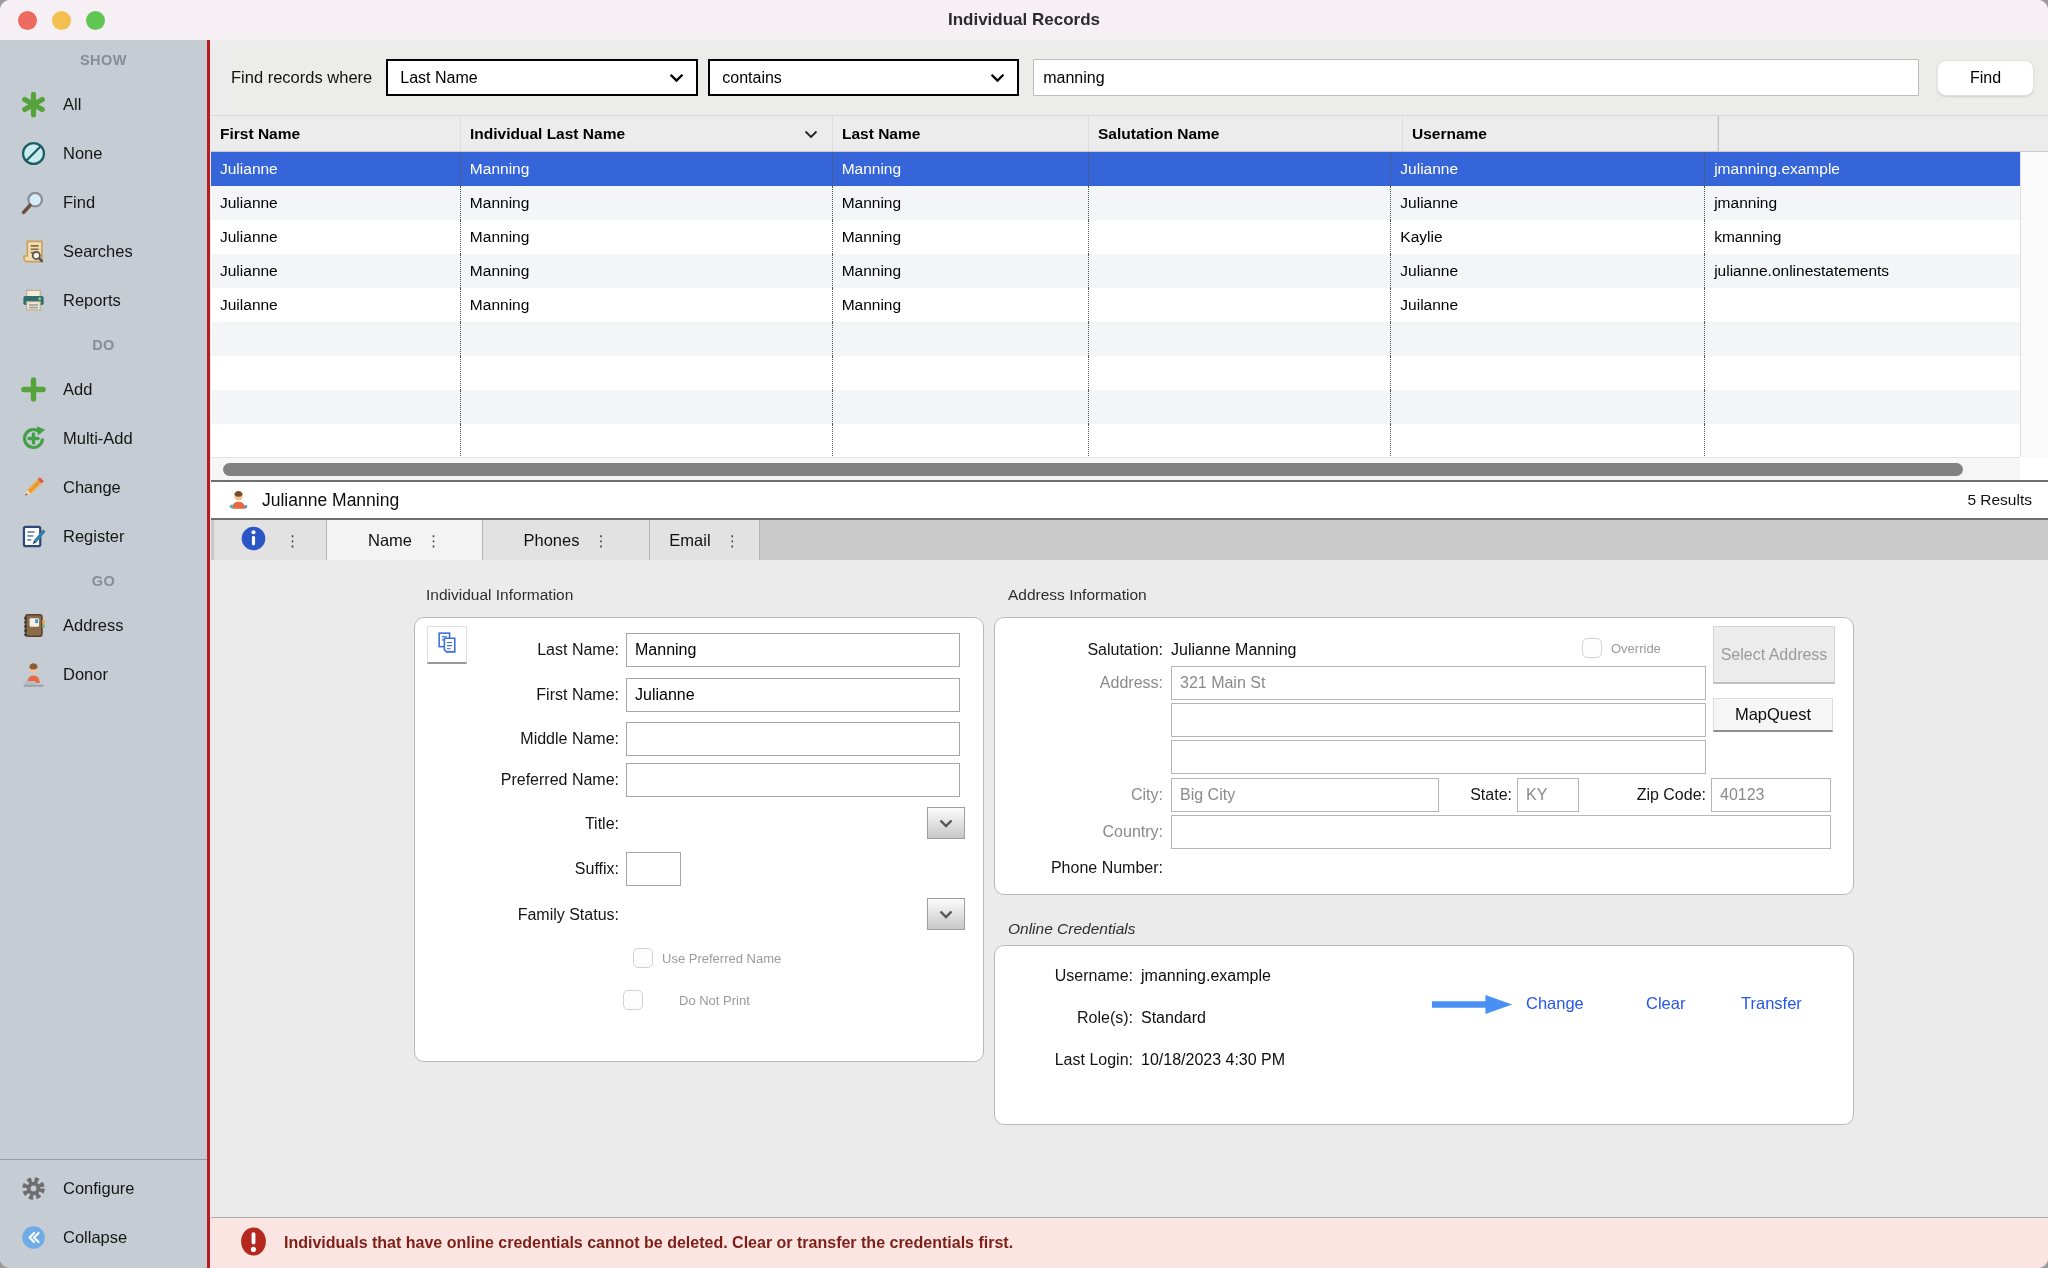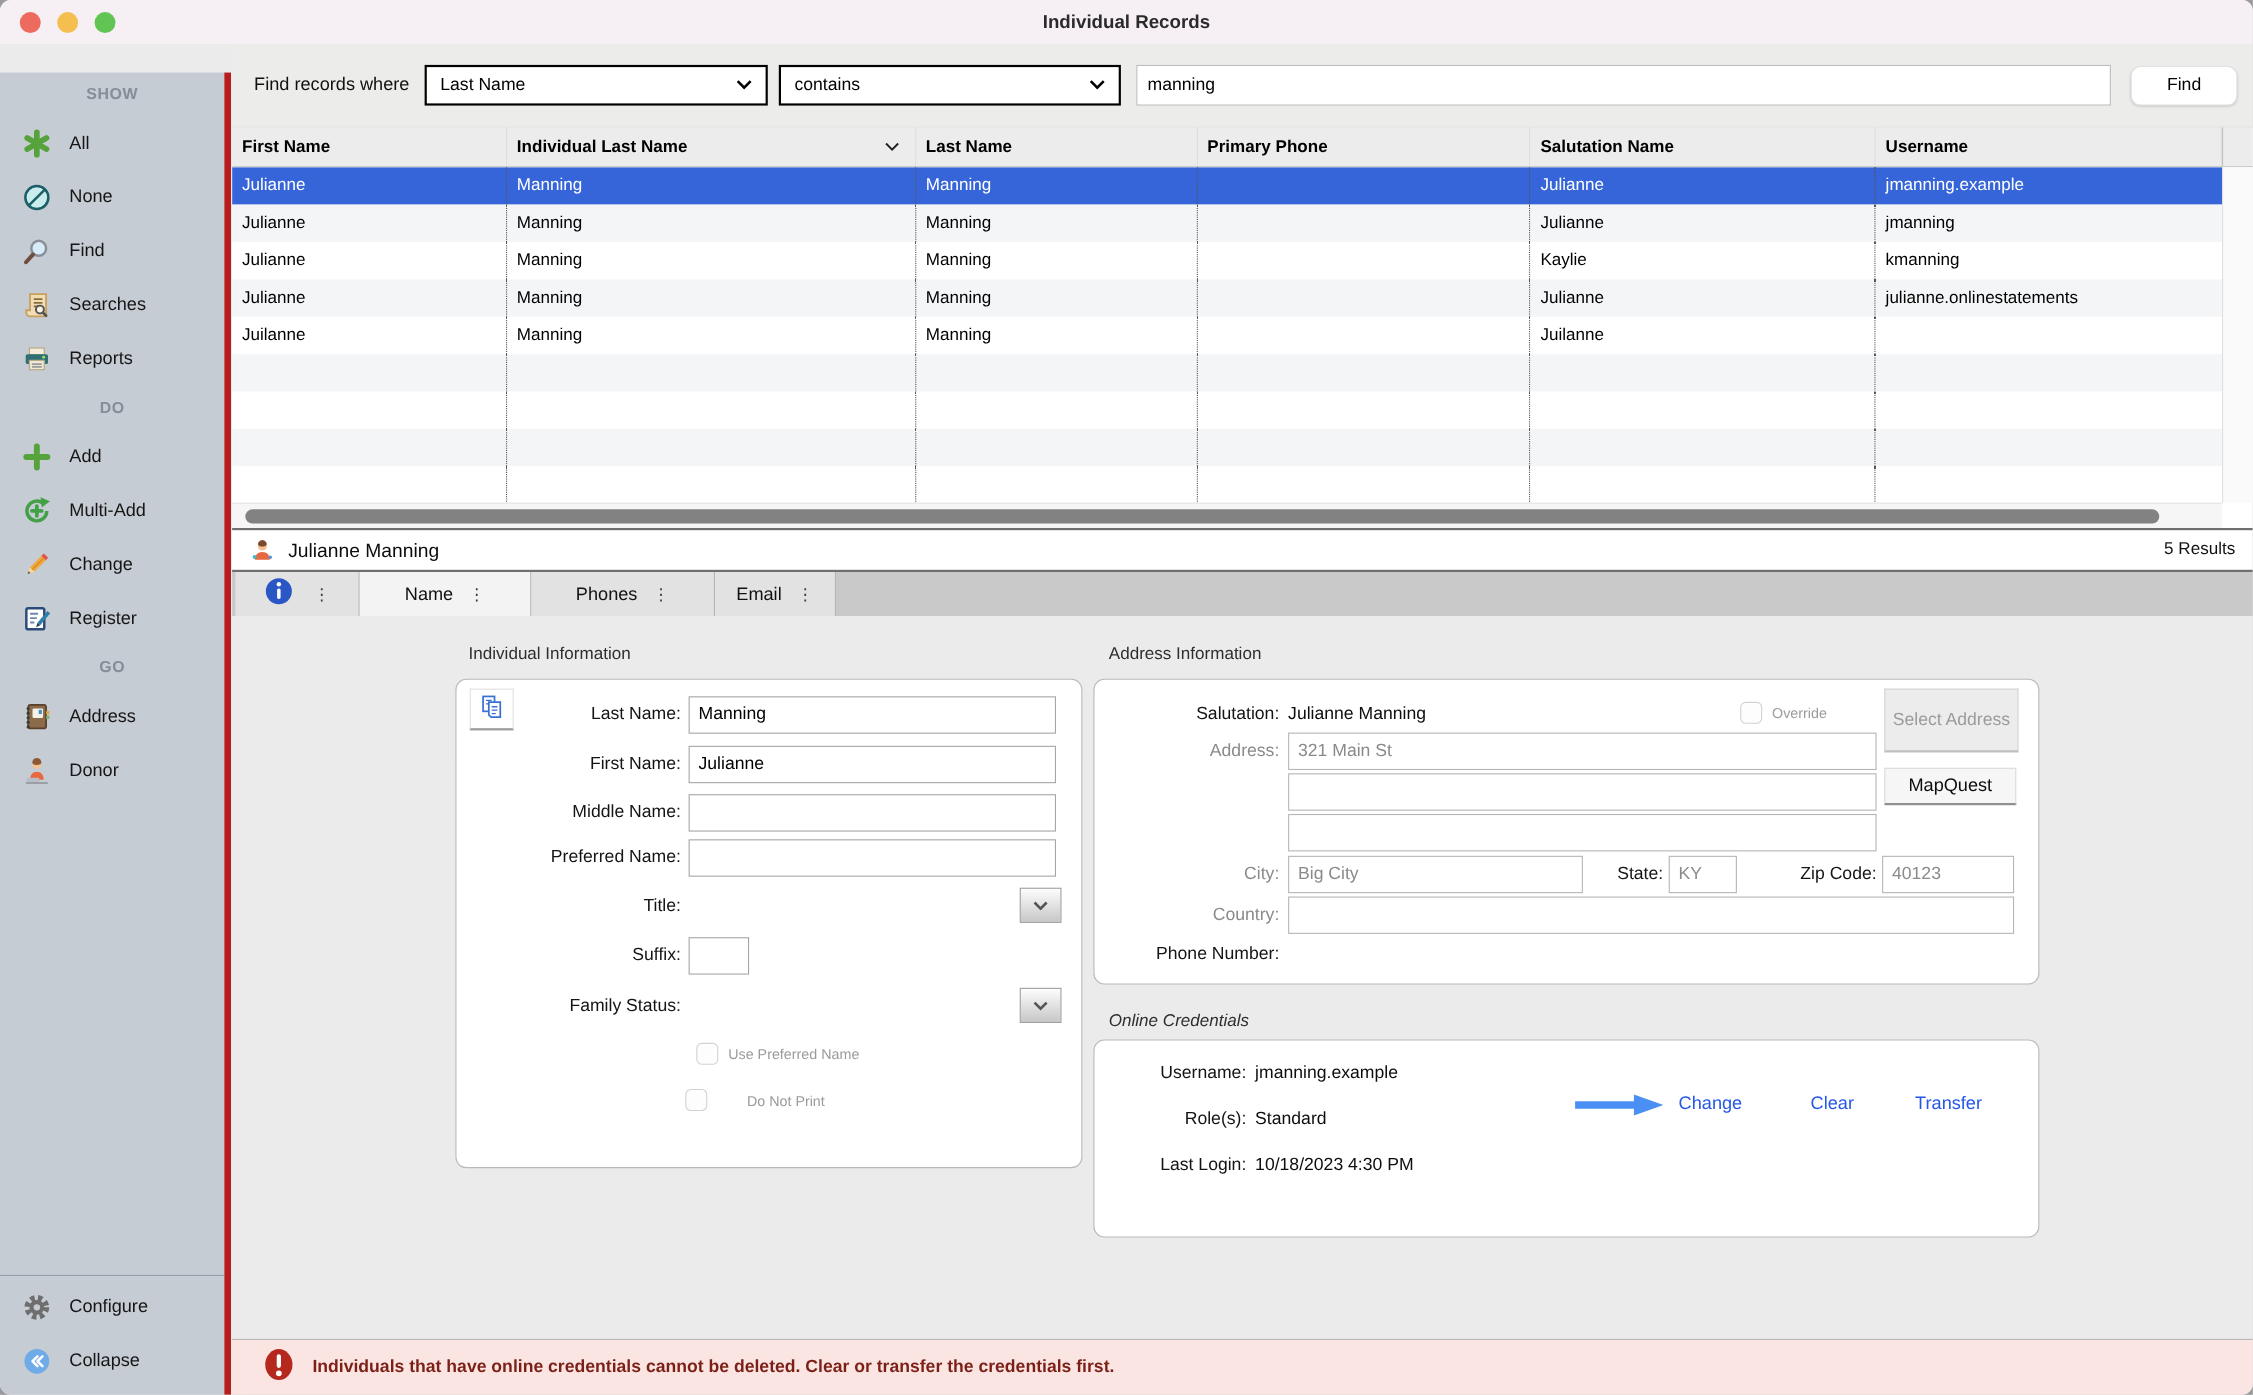--- a/index.html
+++ b/index.html
@@ -10,21 +10,21 @@
   
   .titlebar { position:absolute; top:0; left:0; right:0; height:40px; background:#f6f0f5;
               display:flex; align-items:center; justify-content:center; }
   .traffic { position:absolute; left:18px; top:11px; display:flex; gap:15px; }
   .light { width:19px; height:19px; border-radius:50%; }
   .light.red{background:#ed6a5e;} .light.yellow{background:#f4bf4f;} .light.green{background:#61c554;}
   .win-title { font-size:17px; font-weight:bold; color:#2b2b2b; }
 
   
   .sidebar { position:absolute; left:0; top:40px; bottom:0; width:210px; background:#c6ccd4;
-             border-right:6px solid #b91c1c;margin-top:26px; }
+             border-right:3px solid #b91c1c; }
   .side-header { height:40px; display:flex; align-items:center; justify-content:center;
                  color:#868d97; font-weight:bold; font-size:14.5px; letter-spacing:.5px; }
   .side-item { height:49px; display:flex; align-items:center; padding-left:18px; gap:15px;
                font-size:16.5px; color:#161616; cursor:default; }
   .ic { width:30px; height:28px; display:flex; align-items:center; justify-content:center; flex:none; }
   .side-footer { position:absolute; left:0; right:0; bottom:6px; border-top:1px solid #989fa9; padding-top:4px; }
 
   
   .content { position:absolute; left:211px; top:40px; right:0; bottom:0; display:flex; flex-direction:column; }
 
@@ -332,23 +332,20 @@
           </div>
           <div class="th" style="width: 372px;">
             <span>Individual Last Name</span>
             <span class="sort"><svg viewBox="0 0 14 9" width="14" height="9">
                 <polyline points="1.5,1.5 7,7 12.5,1.5" fill="none" stroke="#222" stroke-width="1.8"></polyline>
               </svg></span>
           </div>
           <div class="th" style="width: 256px;">
             <span>Last Name</span>
           </div>
-          <div class="th" style="width: 303px;">
-            <span>Primary Phone</span>
-          </div>
           <div class="th" style="width: 314px;">
             <span>Salutation Name</span>
           </div>
           <div class="th" style="width: 315px;">
             <span>Username</span>
           </div>
           <div class="th gutter" style="width: 28px;"></div>
         </div>
       <div class="tbody">
           <div class="tr selected">

